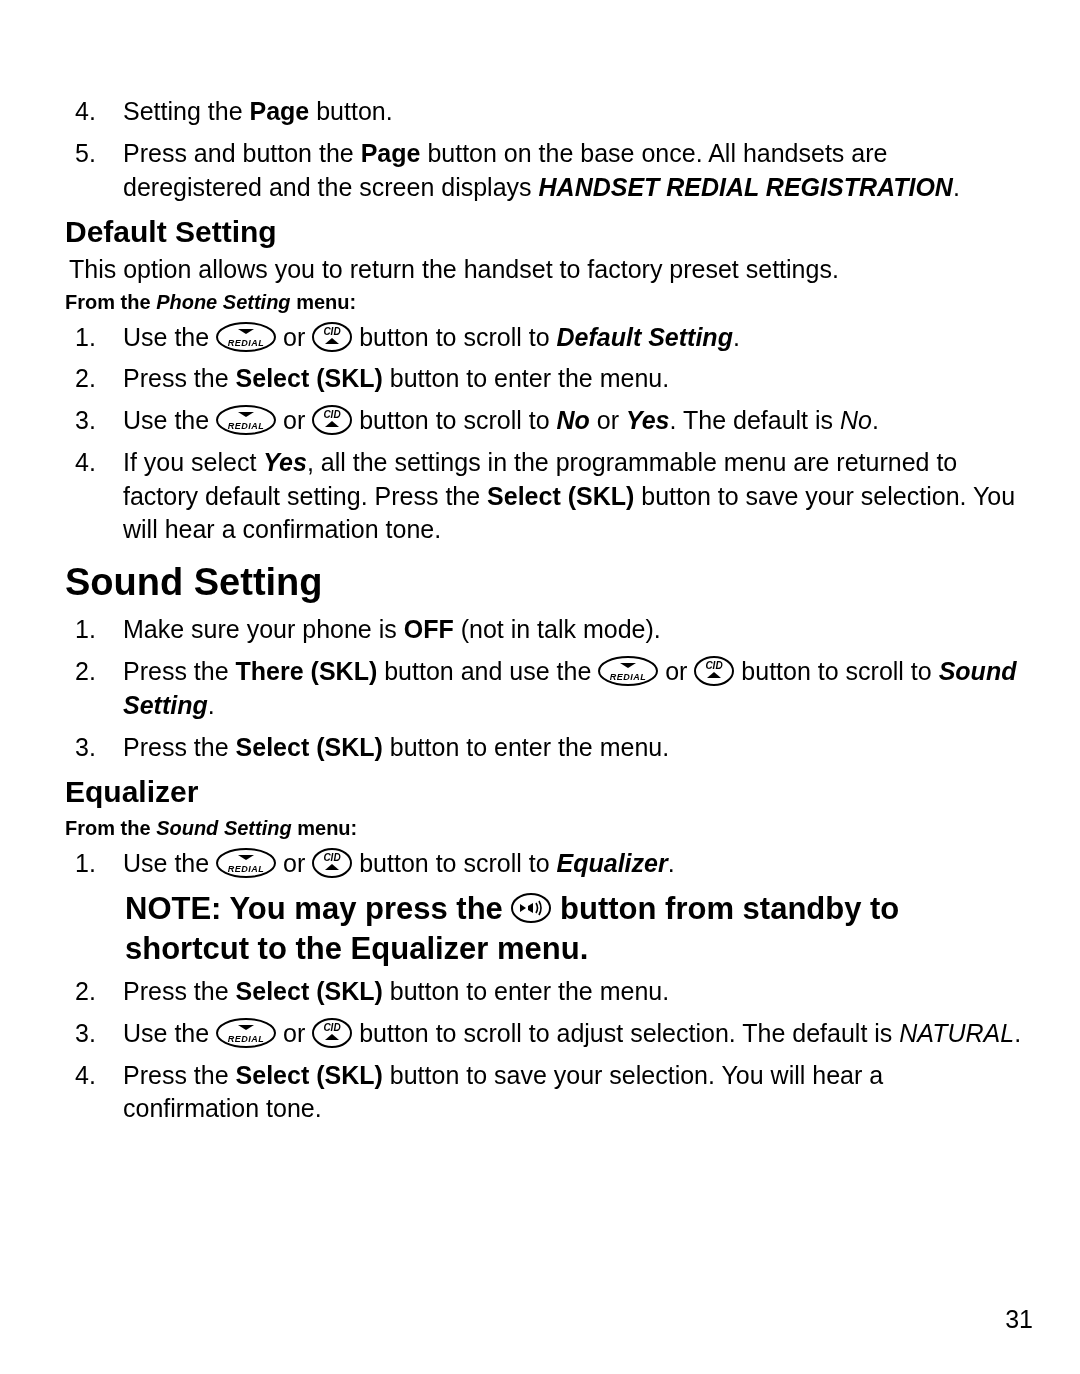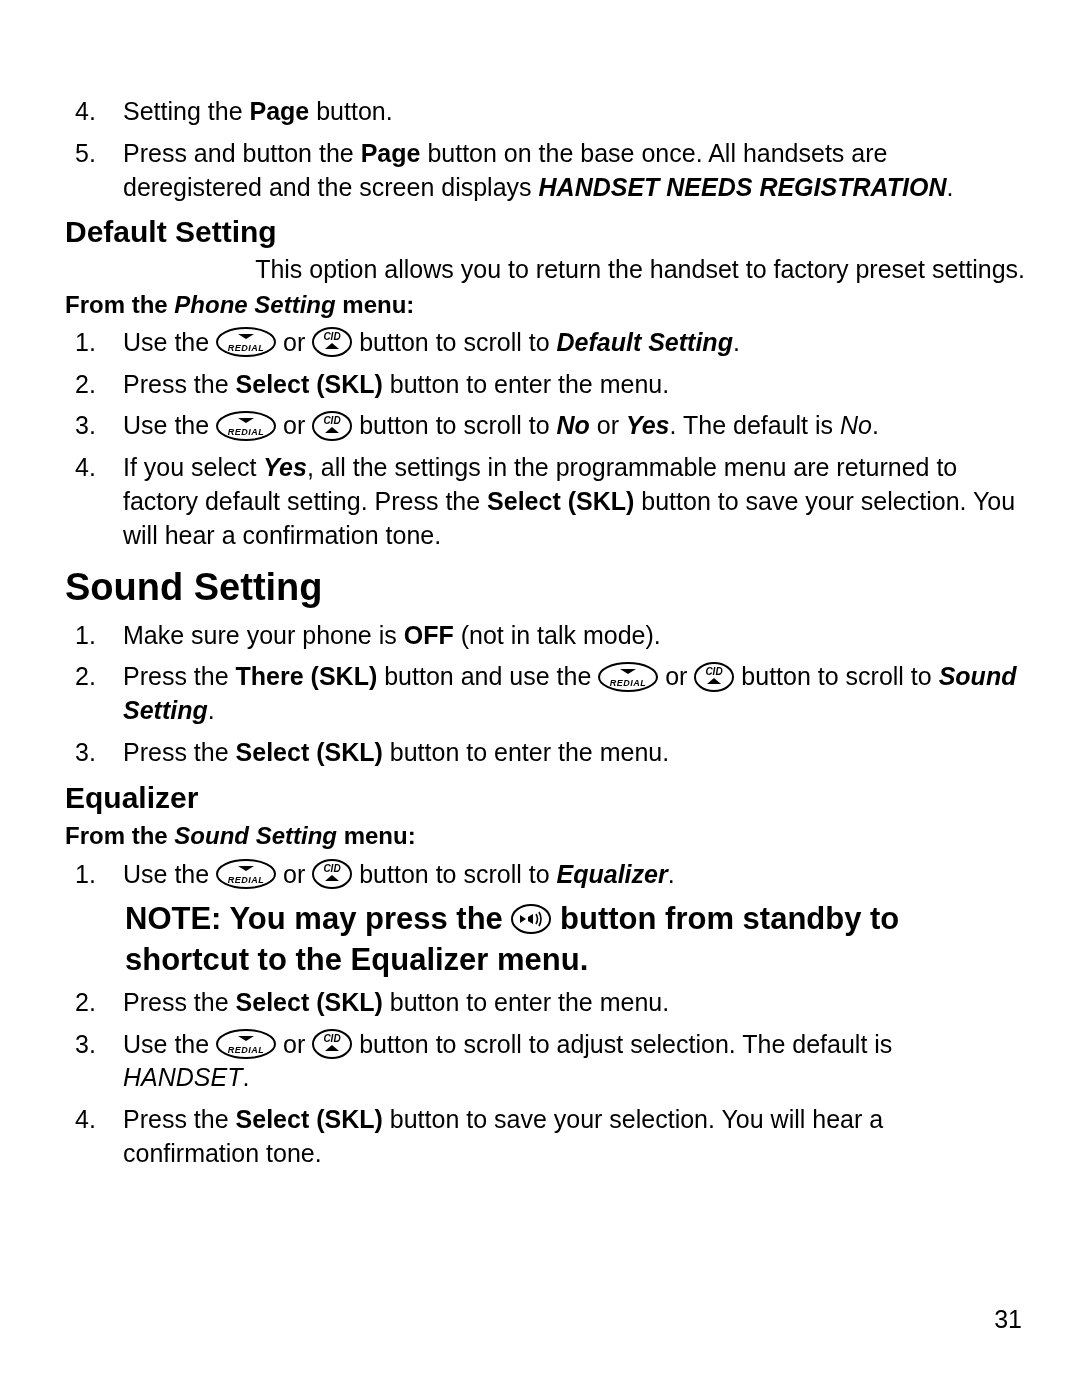--- a/index.html
+++ b/index.html
@@ -24,24 +24,23 @@
     font-weight: 700;
     margin: 10px 0 2px 0;
   }
   .h2 {
     font-size: 30px;
     font-weight: 700;
     margin: 4px 0 0 0;
   }
   .intro {
     margin: 0 0 2px 4px;
-    text-align: right;
   }
   .lead {
-    font-size: 24px;
+    font-size: 20px;
     font-weight: 700;
     margin: 2px 0 2px 0;
   }
   ol.outer {
     margin: 0 0 4px 0;
     padding: 0;
     list-style: none;
   }
   ol.outer > li {
     display: flex;
@@ -65,21 +64,21 @@
     top: -2px;
   }
   .note {
     font-weight: 700;
     font-size: 31px;
     margin: 6px 0 6px 60px;
     line-height: 1.3;
   }
   .pagenum {
     position: absolute;
-    right: 58px;
+    right: 47px;
     bottom: 40px;
     font-size: 25px;
   }
   svg { display: block; }
 </style>
 </head>
 <body>
 
 <svg width="0" height="0" style="position:absolute">
   <defs>
@@ -108,21 +107,21 @@
   <ol class="outer">
     <li>
       <span class="num">4.</span>
       <span class="body">
         <span>Setting the </span><span class="bold">Page</span><span> button.</span>
       </span>
     </li>
     <li>
       <span class="num">5.</span>
       <span class="body">
-        <span>Press and button the </span><span class="bold">Page</span><span> button on the base once. All handsets are deregistered and the screen displays </span><span class="boldit">HANDSET NEEDS REGISTRATION</span><span>.</span>
+        <span>Press and button the </span><span class="bold">Page</span><span> button on the base once. All handsets are deregistered and the screen displays </span><span class="boldit">HANDSET REDIAL REGISTRATION</span><span>.</span>
       </span>
     </li>
   </ol>
 
   <div class="h2">Default Setting</div>
   <p class="intro">This option allows you to return the handset to factory preset settings.</p>
   <p class="lead">
     <span>From the </span><span class="it">Phone Setting</span><span> menu:</span>
   </p>
   <ol class="outer">
@@ -236,21 +235,21 @@
       <span class="num">3.</span>
       <span class="body">
         <span>Use the </span><span class="icon">
             <svg width="60" height="30">
               <use href="#redial-icon"></use>
             </svg>
           </span><span> or </span><span class="icon">
             <svg width="40" height="30">
               <use href="#cid-icon"></use>
             </svg>
-          </span><span> button to scroll to adjust selection. The default is </span><span class="it">HANDSET</span><span>.</span>
+          </span><span> button to scroll to adjust selection. The default is </span><span class="it">NATURAL</span><span>.</span>
       </span>
     </li>
     <li>
       <span class="num">4.</span>
       <span class="body">
         <span>Press the </span><span class="bold">Select (SKL)</span><span> button to save your selection. You will hear a confirmation tone.</span>
       </span>
     </li>
   </ol>
 

